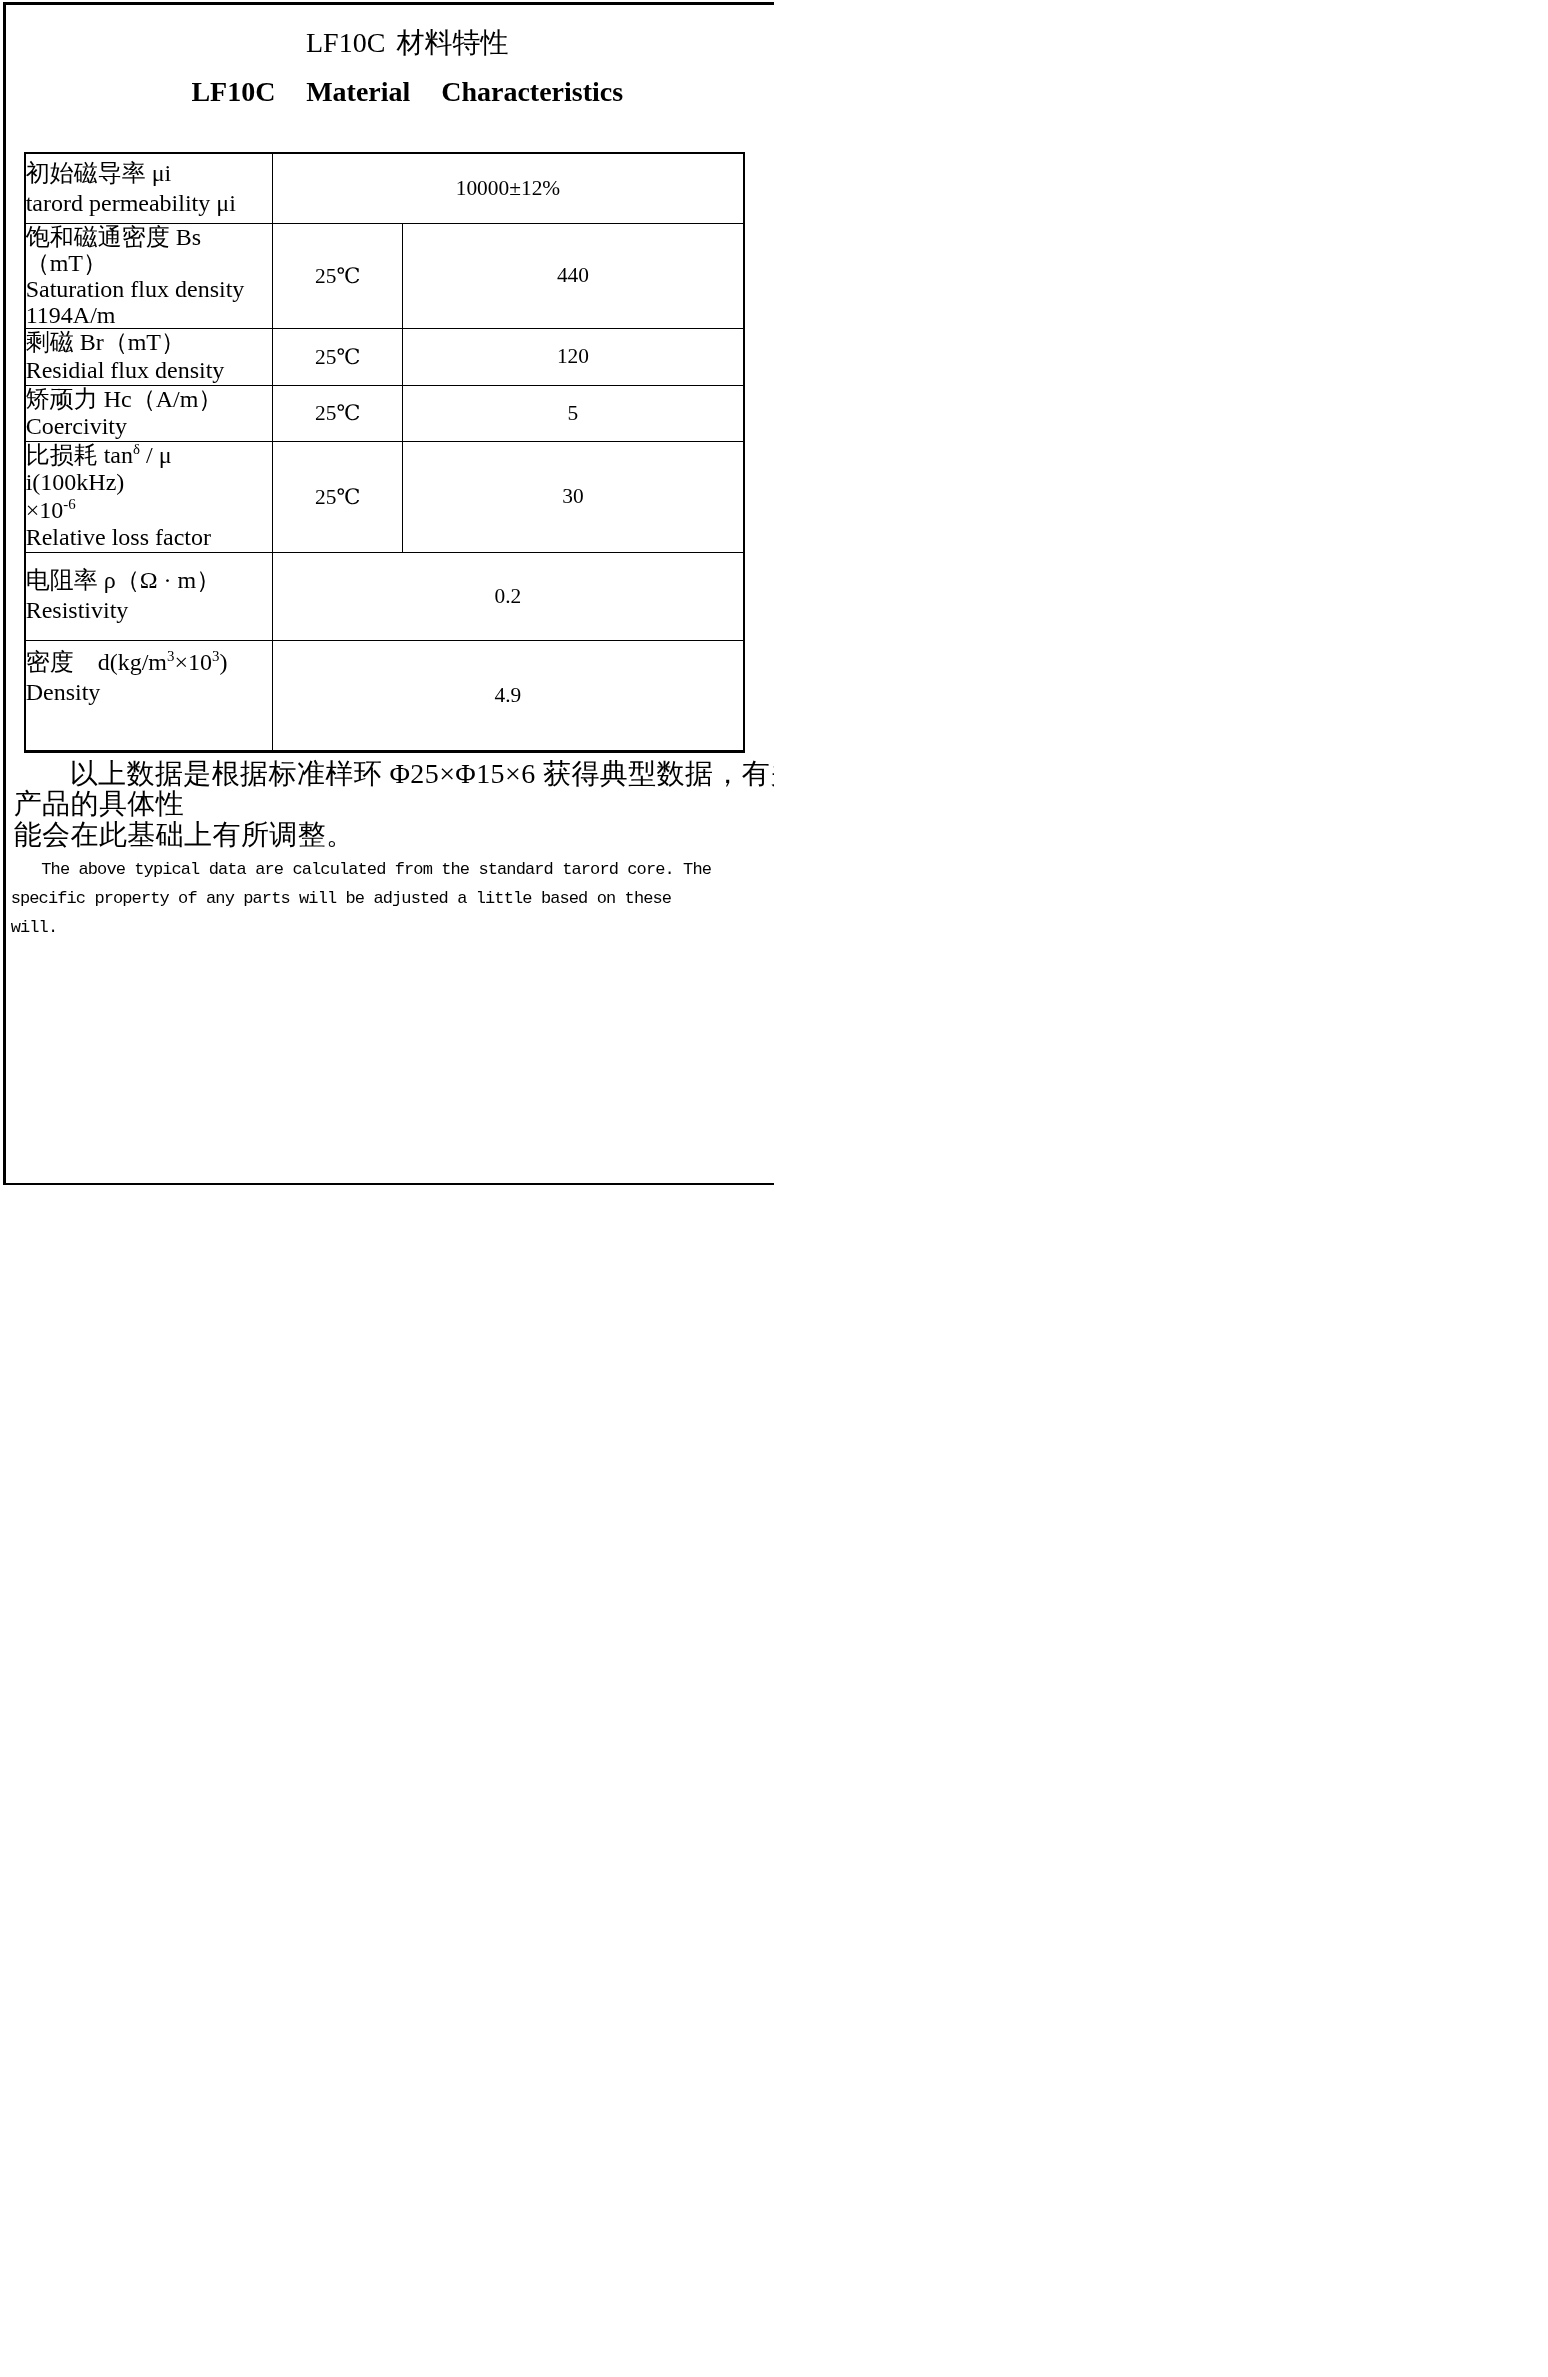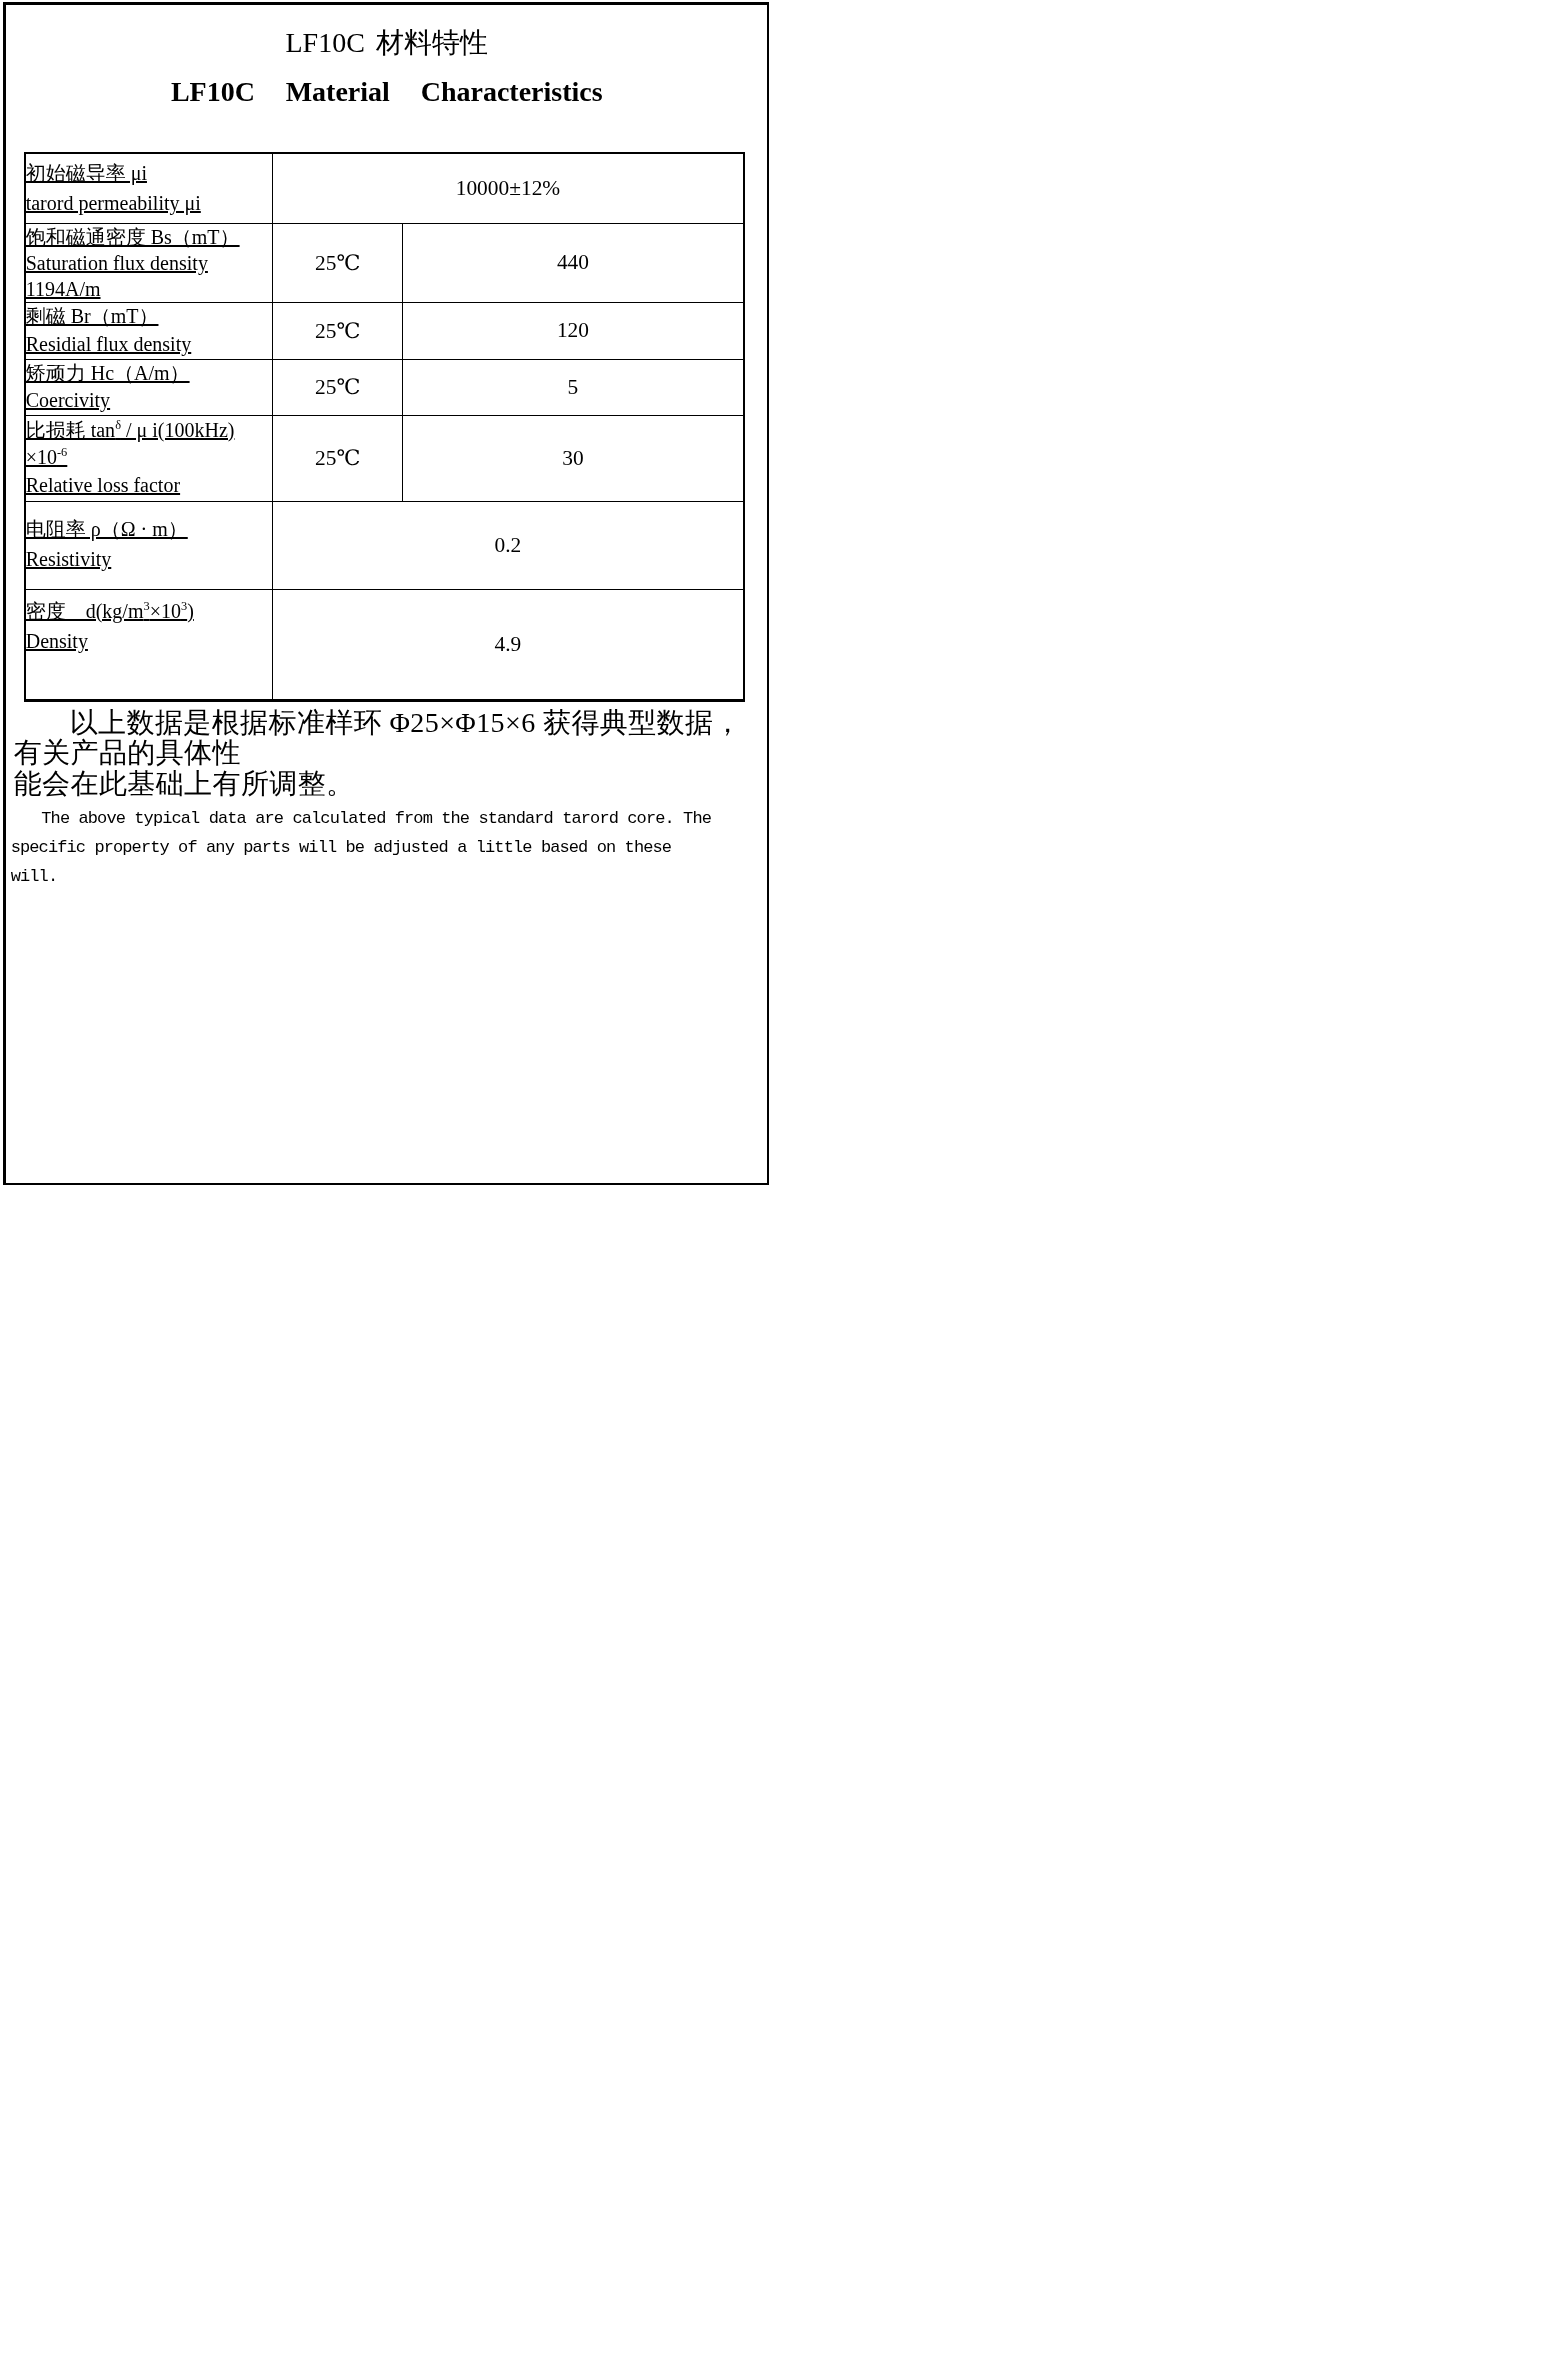--- a/index.html
+++ b/index.html
@@ -1,20 +1,20 @@
 <!DOCTYPE html>
 <html style="font-size:12.2px"><head>
 <meta charset="utf-8">
 <style>
   html,body{margin:0;padding:0;background:#ffffff;}
   body{
     width:774px;height:1189px;overflow:hidden;position:relative;
     font-family:"Liberation Serif","DejaVu Serif",serif;color:#000;
   }
-  .page{position:absolute;left:0;top:0;width:774px;height:1189px;background:#fff;}
+  .page{position:absolute;left:0;top:0;width:774px;height:1189px;background:#fff;padding-left:41px;}
   .frame{
     position:absolute;left:3.1px;top:1.5px;right:4.6px;bottom:3.8px;
     border:2.3px solid #000;border-top-width:3.8px;border-left-width:3.1px;
   }
   .title-zh{
     margin:20px 0 0 0;text-align:center;font-size:28px;line-height:35px;
     font-weight:normal;word-spacing:0.15em;
   }
   .title-en{
     margin:13.7px 0 0 0;text-align:center;font-size:28px;line-height:37px;
@@ -22,21 +22,21 @@
   }
   table.char-table{
     border-collapse:collapse;table-layout:fixed;
     margin:42px 0 0 17.6px;width:719px;
     border:2.3px solid #000;border-bottom-width:3.1px;
   }
   table.char-table td{
     border:1.5px solid #000;padding:0;overflow:hidden;
   }
   td.lbl{
-    padding-left:8.4px;padding-right:4.6px;font-size:20px;vertical-align:middle;text-decoration:underline;
+    padding-left:8.4px;padding-right:4.6px;font-size:24px;vertical-align:middle;
   }
   td.lbl.top{vertical-align:top;padding-top:6.1px;}
   .lh40 div{line-height:30.5px;}
   .lh36 div{line-height:27.5px;}
   .lh34 div{line-height:26px;}
   td.tmp,td.val{
     text-align:center;vertical-align:middle;font-size:21.4px;
   }
   .sup{font-size:0.62em;vertical-align:super;line-height:0;}
   .note-zh{

